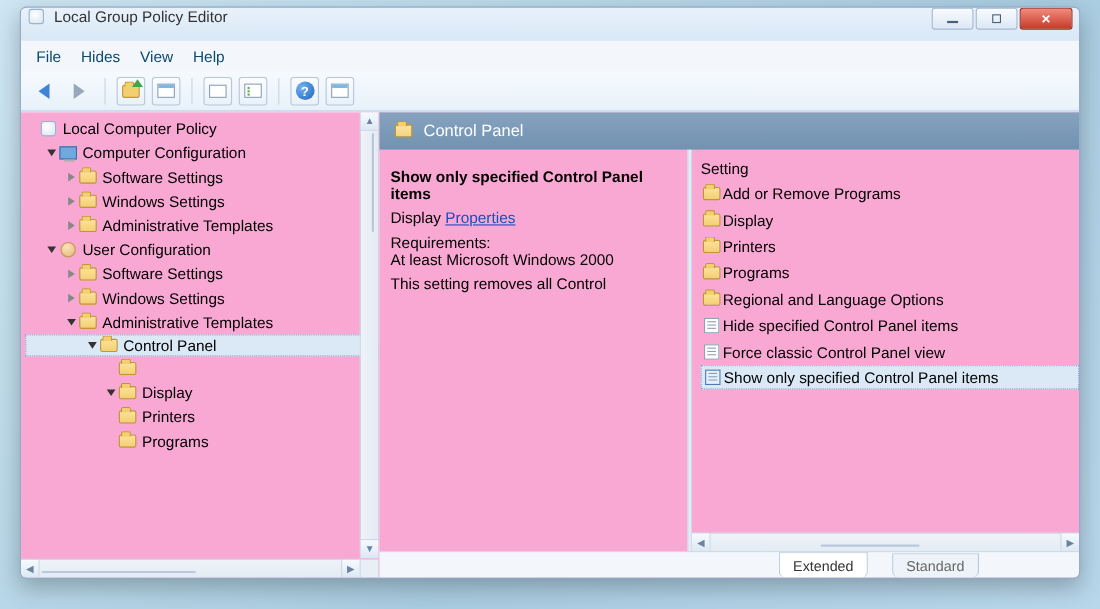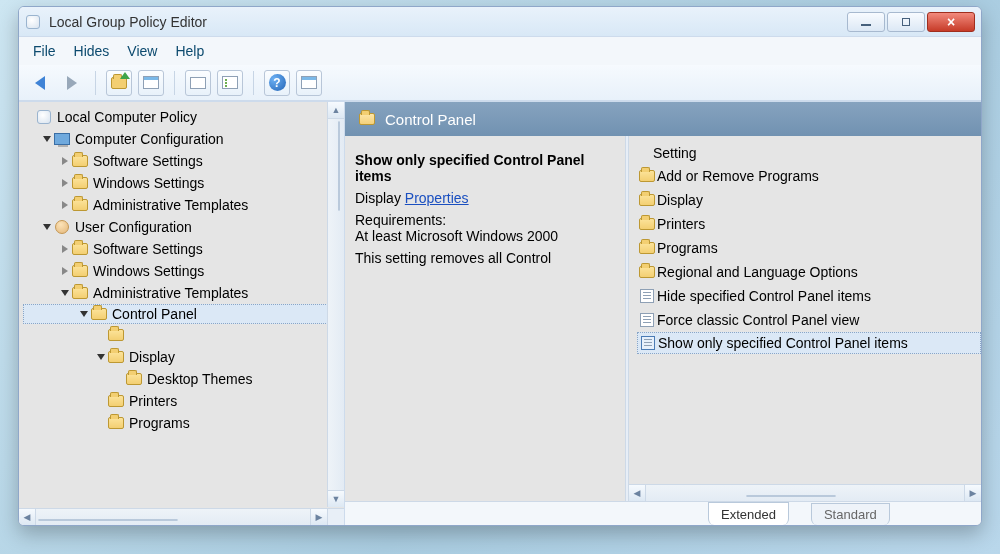--- a/index.html
+++ b/index.html
@@ -14,21 +14,21 @@
     border: 1px solid #8fa7c9;
     border-radius: 6px;
     box-shadow: 0 8px 20px rgba(0,0,0,.25);
     display: flex; flex-direction: column;
     overflow: hidden;
   }
 
   
   .titlebar {
     height: 30px;
-    display: flex; align-items: center;
+    display: flex; align-items: flex-start;
     padding: 0 6px;
     background: linear-gradient(#e9f2fb, #d8e8f6);
     border-bottom: 1px solid #cddbec;
   }
   .titlebar .app-icon { width: 16px; height: 16px; margin-right: 8px; display:inline-flex; align-items:center; justify-content:center;}
   .titlebar .title { color: #333; flex: 1; font-size: 14px;}
   .win-controls { display: flex; gap: 2px; }
   .win-btn {
     width: 38px; height: 20px;
     border: 1px solid #a7b9cf;
@@ -74,21 +74,21 @@
   .green-arrow{position:absolute;top:-6px;right:-4px;width:0;height:0;border-left:5px solid transparent;border-right:5px solid transparent;border-bottom:7px solid #3fa44a;}
   .plain-box{width:16px;height:12px;background:#fff;border:1px solid #8ea0b5;}
   .list-box{width:16px;height:13px;background:#fff;border:1px solid #8ea0b5;position:relative;}
   .list-box::before{content:"";position:absolute;left:2px;top:2px;width:2px;height:2px;background:#6cae4f;box-shadow:0 3px 0 #6cae4f,0 6px 0 #6cae4f;}
   .q-icon{width:17px;height:17px;border-radius:50%;background:radial-gradient(circle at 30% 30%,#6db1f4,#2364b6);color:#fff;font-weight:bold;display:flex;align-items:center;justify-content:center;font-size:12px;}
   .panel-icon{width:16px;height:13px;background:#fff;border:1px solid #8ea0b5;position:relative;}
   .panel-icon::before{content:"";position:absolute;left:0;top:0;width:100%;height:3px;background:#7ab8e8;}
 
   
   .client { flex: 1; display: flex; overflow:hidden; border-top:1px solid #cddbec;}
-  .pane { background: #e5e5e5; height: 100%; position:relative; }
+  .pane { background: #f9a8d4; height: 100%; position:relative; }
   .pane.left { width: 326px; border-right:1px solid #cddbec; display:flex; flex-direction:column;}
   .pane.right { flex:1; display:flex; flex-direction:column; }
 
   
   .tree-wrap { flex:1; overflow:hidden; position:relative; padding:4px 0 0 4px; }
   .tree { white-space: nowrap; font-size:14px; color:#000; }
   .tree .node { display:flex; align-items:center; height:22px; }
   .tree .node .twist { width:12px; display:inline-flex; align-items:center; justify-content:center; color:#5d5d5d;}
   .tw-open{width:0;height:0;border-left:4px solid transparent;border-right:4px solid transparent;border-top:6px solid #333;}
   .tw-closed{width:0;height:0;border-top:4px solid transparent;border-bottom:4px solid transparent;border-left:6px solid #888;}
@@ -122,21 +122,21 @@
   .right-header .folder{background:linear-gradient(#fde6a8,#f4d17b);}
 
   
   .right-body{flex:1;display:flex;position:relative;overflow:hidden;}
   .detail {width:280px;padding:10px 12px 0 10px;font-size:14px;color:#000;position:relative;}
   .detail b{font-weight:bold;}
   .detail .link{color:#1a4fc0;text-decoration:underline;cursor:pointer;}
   .detail p{margin:6px 0;}
   .divider{width:4px;background:#e7eef7;border-left:1px solid #cdd9e7;border-right:1px solid #cdd9e7;}
   .listing{flex:1;position:relative;padding:6px 0 0 8px;font-size:14px;}
-  .listing .colhdr{font-weight:normal;color:#000;height:22px;display:flex;align-items:center;margin-left:16px;}
+  .listing .colhdr{font-weight:normal;color:#000;height:22px;display:flex;align-items:center;}
   .listing .row{height:24px;display:flex;align-items:center;white-space:nowrap;}
   .listing .row.sel{background:#dbe8f6;border:1px dotted #8aa6c7;height:22px;}
   .listing .row .ic{width:20px;display:inline-flex;align-items:center;justify-content:center;}
   .setting-ic{width:14px;height:14px;border:1px solid #8ea0b5;background:#fff;position:relative;}
   .setting-ic::before{content:"";position:absolute;left:2px;top:2px;width:8px;height:1px;background:#8ea0b5;box-shadow:0 3px 0 #8ea0b5,0 6px 0 #8ea0b5;}
   .setting-ic.sel{border-color:#4a7bb5;background:#e6f0fb;}
 
   
   .tabs{height:24px;display:flex;align-items:flex-end;padding-left:340px;background:#f3f7fb;border-top:1px solid #cdd9e7;}
   .tab{height:22px;padding:0 12px;border:1px solid #b9c9db;border-bottom:none;border-radius:0 0 6px 6px;background:#fff;margin-right:-1px;display:flex;align-items:center;color:#333;font-size:13px;margin-left:23px;}
@@ -309,27 +309,20 @@
               </span>
           </div>
           <div class="node indent4">
             <span class="twist">
                 <span class="tw-open"></span>
               </span>
               <span class="ic">
                 <span class="folder"></span>
               </span>
             <span class="label">Display</span>
-          </div>
-          <div class="node indent5">
-            <span class="twist"></span>
-              <span class="ic">
-                <span class="folder"></span>
-              </span>
-            <span class="label">Desktop Themes</span>
           </div>
           <div class="node indent4">
             <span class="twist"></span>
               <span class="ic">
                 <span class="folder"></span>
               </span>
             <span class="label">Printers</span>
           </div>
           <div class="node indent4">
             <span class="twist"></span>

